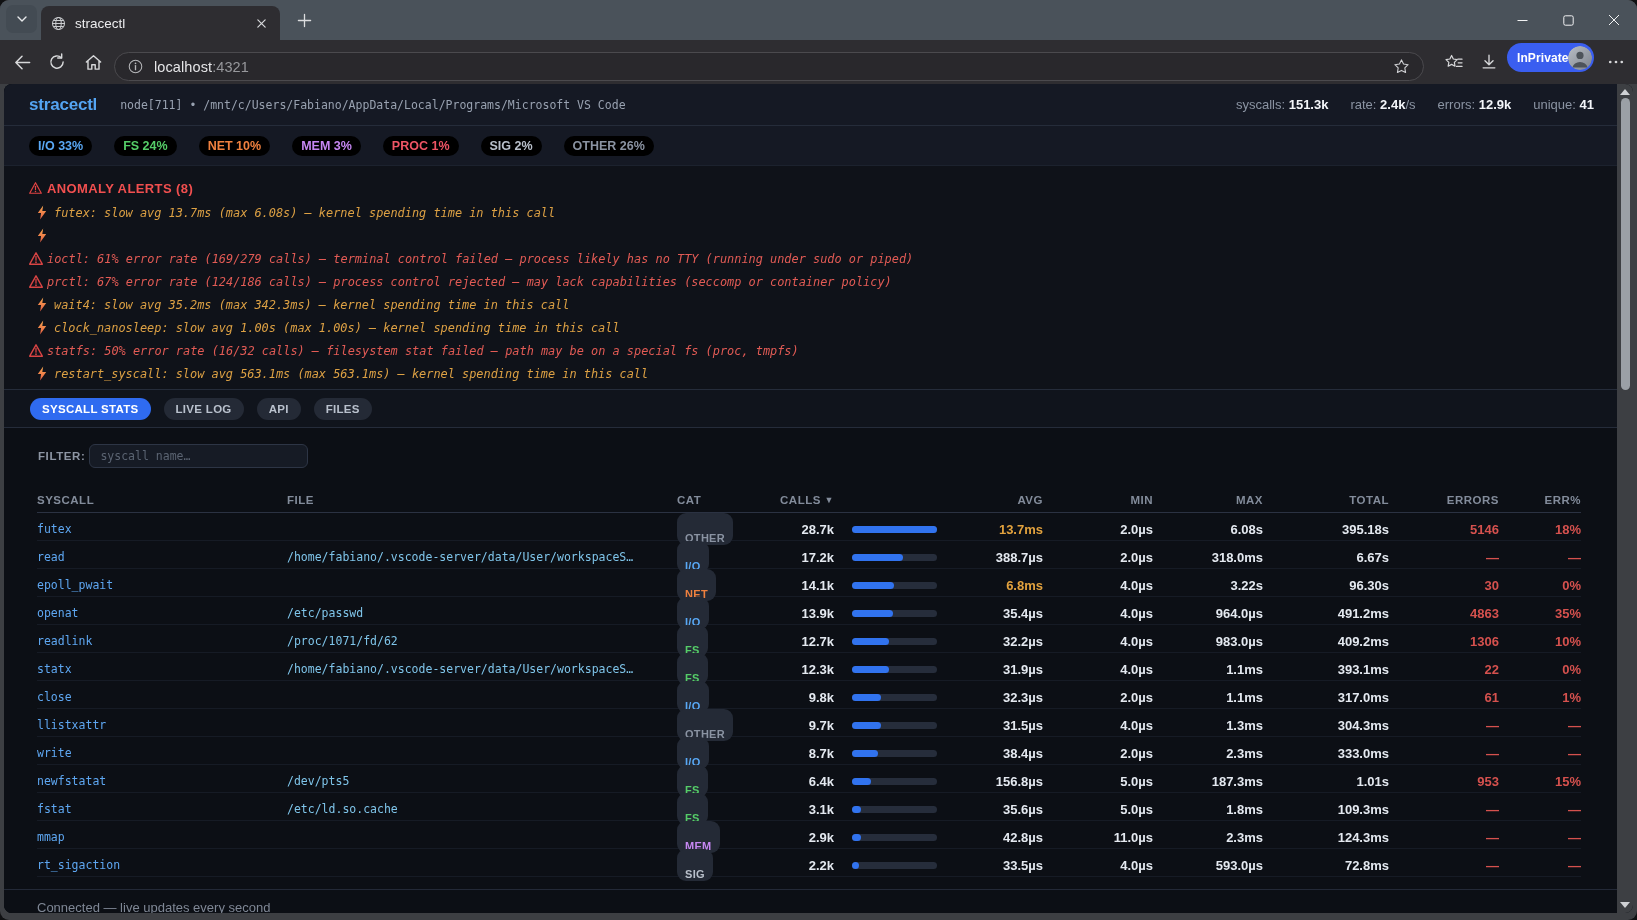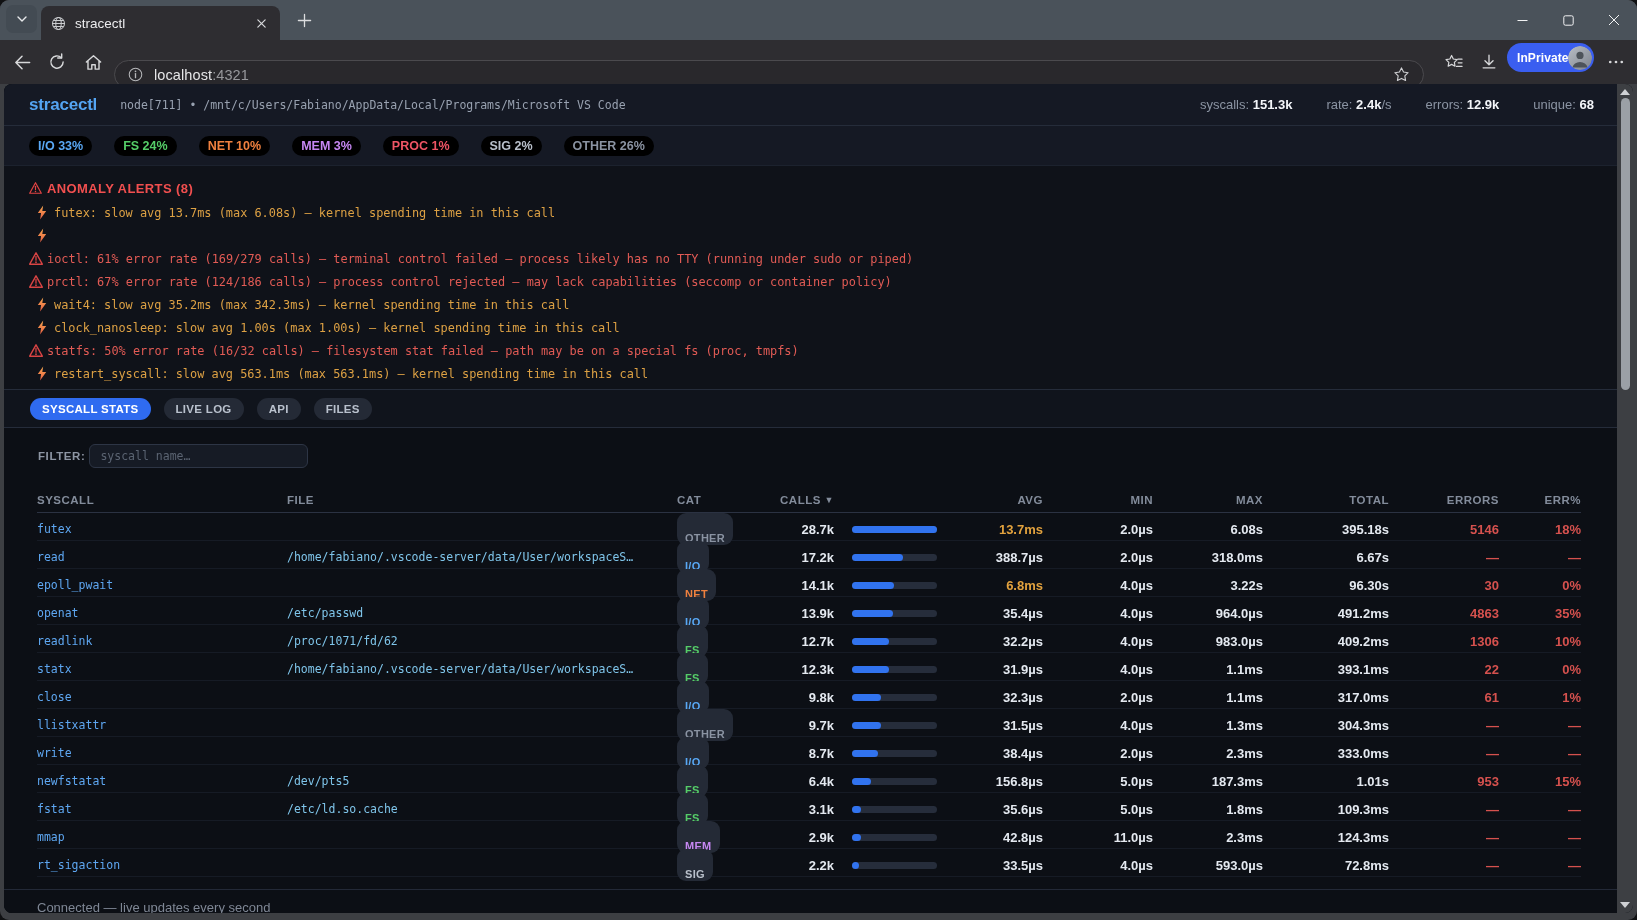--- a/index.html
+++ b/index.html
@@ -15,21 +15,21 @@
   .tab { position:absolute; left:41px; top:6px; width:239px; height:34px; background:#2e2d31; border-radius:8px 8px 0 0; display:flex; align-items:center; padding:0 9px 0 10px; }
   .tab-title { margin-left:9px; font-size:13.5px; color:#ececee; flex:1; }
   .tab-close { width:20px; height:20px; border-radius:4px; display:flex; align-items:center; justify-content:center; color:#d8d9db; }
   .newtab { position:absolute; left:290px; top:7px; width:28px; height:26px; display:flex; align-items:center; justify-content:center; color:#dcdddf; }
   .win-controls { position:absolute; right:0; top:0; height:40px; display:flex; }
   .win-btn { width:46px; height:40px; display:flex; align-items:center; justify-content:center; color:#f2f3f4; }
 
   
   .toolbar { position:absolute; left:0; top:40px; width:100%; height:44px; background:#2e2d31; }
   .nav-ic { position:absolute; top:50%; transform:translateY(-50%); width:24px; height:24px; display:flex; align-items:center; justify-content:center; color:#d7d8da; }
-  .addressbar { position:absolute; left:114px; top:20px; width:1310px; height:29px; background:#29282c; border:1px solid #4b4a4e; border-radius:15px; display:flex; align-items:center; padding:0 13px; }
+  .addressbar { position:absolute; left:114px; top:12px; width:1310px; height:29px; background:#29282c; border:1px solid #4b4a4e; border-radius:15px; display:flex; align-items:center; padding:0 13px; }
   .url { margin-left:11px; font-size:14.5px; color:#e6e6e8; letter-spacing:0.1px; }
   .url .port { color:#97989c; }
   .ab-star { margin-left:auto; color:#cfd0d3; }
   .inprivate { position:absolute; left:1507px; top:3px; width:87px; height:29px; background:#3a5ef0; border-radius:15px; display:flex; align-items:center; padding-left:10px; }
   .inprivate-label { color:#fff; font-size:12px; font-weight:700; letter-spacing:0.1px; }
   .avatar { position:absolute; right:2px; top:2.5px; width:24px; height:24px; border-radius:50%; overflow:hidden; }
 
   
   .content-area { position:absolute; left:4px; top:84px; width:1629px; height:829px; display:flex; border-radius:8px; overflow:hidden; background:#0c0f15; }
   .page { width:1613px; height:100%; position:relative; overflow:hidden; background:#0c0f15; }
@@ -37,34 +37,34 @@
   .vscroll { width:16px; background:#3d3f43; position:relative; }
   .vs-arrow { position:absolute; left:50%; transform:translateX(-50%); width:0; height:0; border-left:5px solid transparent; border-right:5px solid transparent; }
   .vs-up { top:5px; border-bottom:6px solid #cfd1d4; }
   .vs-down { bottom:5px; border-top:6px solid #cfd1d4; }
   .vs-thumb { position:absolute; left:3.5px; top:14px; width:9px; height:292px; border-radius:4.5px; background:#9ba0a6; }
 
   
   .app-header { height:42px; background:#151924; border-bottom:1px solid #252c3a; display:flex; align-items:center; padding:0 23px 0 25px; }
   .logo { font-size:17px; font-weight:700; color:#54a4f2; letter-spacing:-0.2px; }
   .procinfo { margin-left:23px; font-size:11.5px; color:#98a1b0; }
-  .hstats { margin-left:auto; display:flex; gap:34px; align-items:center; }
+  .hstats { margin-left:auto; display:flex; gap:22px; align-items:center; }
   .hstat { font-size:13px; color:#8b94a3; }
   .hstat b { color:#f4f6fa; font-weight:700; }
 
   
   .pills-row { height:40px; background:#151924; display:flex; align-items:center; padding-left:25px; gap:22px; border-bottom:1px solid #1c222e; }
   .cat-pill { height:20px; line-height:20px; padding:0 9px; border-radius:10px; background:#000000; font-size:12.5px; font-weight:700; letter-spacing:0px; }
 
   
   .alerts { background:#0f1219; border-bottom:1px solid #252c3a; padding:13px 0 4px 25px; }
   .alerts-title { display:flex; align-items:center; gap:5px; color:#f14f4f; font-size:13px; font-weight:700; letter-spacing:0.4px; height:18px; }
   .alerts-title .ic { font-size:13px; }
   .alert-list { margin-top:4px; }
-  .alert-line { display:flex; align-items:center; height:23px; font-size:11.9px; }
+  .alert-line { display:flex; align-items:center; height:23px; font-size:11.9px;font-style:italic; }
   .alert-line .ic { width:14px; margin-right:4px; display:flex; align-items:center; justify-content:center; }
   .alert-line.slow { padding-left:6px; }
   .alert-line.slow .ic { width:13px; margin-right:6px; }
   .alert-line.slow { color:#dda144; }
   .alert-line.error { color:#e25b55; }
 
   
   .tabs-row { height:38px; background:#10141c; border-bottom:1px solid #252c3a; display:flex; align-items:center; padding-left:26px; gap:13px; }
   .tab-pill { height:22px; line-height:22px; padding:0 12px; border-radius:11px; font-size:11.5px; font-weight:700; letter-spacing:0.3px; color:#b9c1cd; background:#242a36; }
   .tab-pill.active { background:#2f6bf0; color:#ffffff; }
@@ -221,21 +221,21 @@
       <div class="app-header">
         <span class="logo">stracectl</span>
         <span class="procinfo mono">node[711] • /mnt/c/Users/Fabiano/AppData/Local/Programs/Microsoft VS Code</span>
         <div class="hstats">
   <span class="hstat"><span>syscalls:</span> <b>151.3k</b><span></span></span>
 
   <span class="hstat"><span>rate:</span> <b>2.4k</b><span>/s</span></span>
 
   <span class="hstat"><span>errors:</span> <b>12.9k</b><span></span></span>
 
-  <span class="hstat"><span>unique:</span> <b>68</b><span></span></span>
+  <span class="hstat"><span>unique:</span> <b>41</b><span></span></span>
 </div>
       </div>
 
       <div class="pills-row">
   <span class="cat-pill" style="color: rgb(89, 168, 245);"><span>I/O 33%</span></span>
 
   <span class="cat-pill" style="color: rgb(85, 205, 104);"><span>FS 24%</span></span>
 
   <span class="cat-pill" style="color: rgb(240, 129, 63);"><span>NET 10%</span></span>
 

